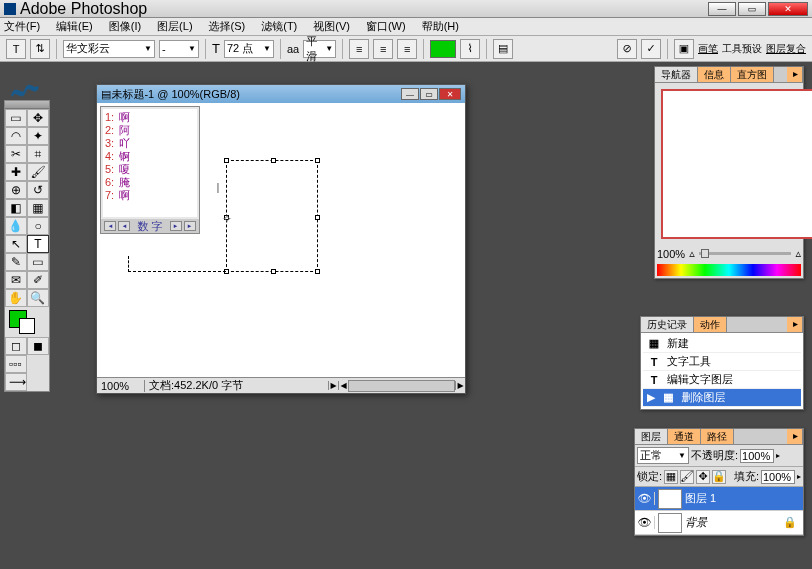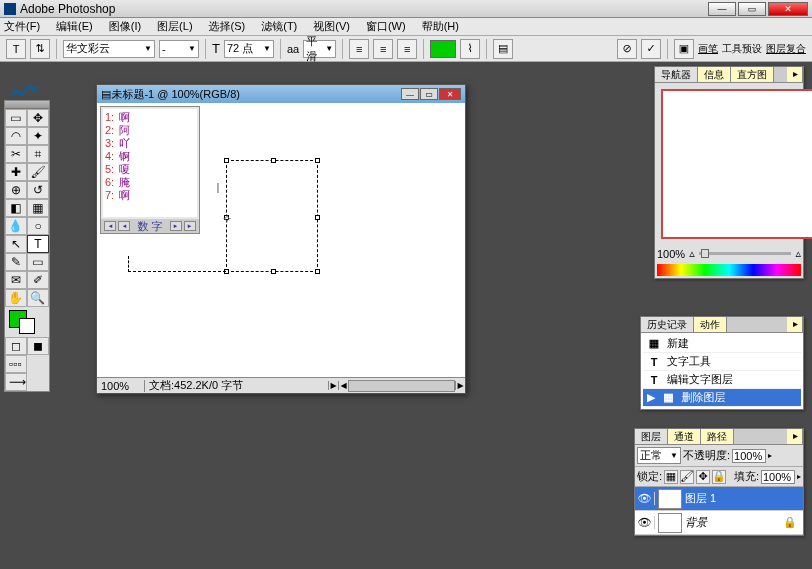--- a/index.html
+++ b/index.html
@@ -1,19 +1,19 @@
 <!DOCTYPE html>
 <html><head>
 <meta charset="utf-8">
 <style>
 *{box-sizing:border-box;margin:0;padding:0;font-family:"Microsoft YaHei",SimSun,Arial,sans-serif;font-size:11px}
 body{background:#4a4a4a;width:812px;height:569px;overflow:hidden;position:relative}
 .titlebar{background:linear-gradient(#e8e8e8,#d0d0d0);height:18px;display:flex;align-items:center;padding:0 4px;border-bottom:1px solid #888}
 .titlebar .logo{width:12px;height:12px;background:#003b7c;margin-right:4px}
-.titlebar .title{flex:1;font-size:12px}
+.titlebar .title{flex:1;font-size:16px}
 .winbtns{display:flex;gap:2px}
 .winbtn{width:28px;height:14px;border:1px solid #666;background:linear-gradient(#fff,#ccc);font-size:9px;display:flex;align-items:center;justify-content:center;cursor:pointer}
 .winbtn.close{background:linear-gradient(#f66,#c00);color:#fff;width:40px}
 .menubar{background:#e8e8e8;height:18px;display:flex;align-items:center;padding:0 4px;gap:16px;border-bottom:1px solid #aaa}
 .menuitem{font-size:11px;cursor:pointer}
 .optbar{background:#e8e8e8;height:26px;display:flex;align-items:center;padding:0 6px;gap:4px;border-bottom:1px solid #aaa}
 .optbar .sep{width:1px;height:20px;background:#aaa;margin:0 2px}
 .tbtn{width:20px;height:20px;border:1px solid #999;background:#f0f0f0;display:flex;align-items:center;justify-content:center;cursor:pointer;font-size:11px}
 .dropdown{height:18px;border:1px solid #999;background:#fff;display:flex;align-items:center;padding:0 2px;font-size:10px}
 .dropdown .arrow{margin-left:auto;font-size:8px}
@@ -40,21 +40,21 @@
 .ime-foot{height:14px;background:#ccc;display:flex;align-items:center;justify-content:center;font-size:9px;color:#339}
 .ime-foot .ab{width:12px;height:10px;border:1px solid #888;background:#ddd;margin:0 1px;font-size:7px;display:flex;align-items:center;justify-content:center}
 .marquee{position:absolute;border:1px dashed #000}
 .handle{position:absolute;width:5px;height:5px;background:#fff;border:1px solid #000}
 .statusbar{position:absolute;bottom:0;left:0;right:0;height:16px;background:#e0e0e0;border-top:1px solid #888;display:flex;align-items:center;font-size:10px}
 .statusbar .zoom{width:48px;border-right:1px solid #888;padding:0 4px}
 .statusbar .info{padding:0 4px;flex:1}
 .statusbar .sa{width:10px;font-size:8px;border-left:1px solid #888;text-align:center}
 .panel{position:absolute;background:#e0e0e0;border:1px solid #777;box-shadow:1px 1px 3px rgba(0,0,0,.4)}
 .panel-tabs{height:16px;background:#ccc;display:flex;border-bottom:1px solid #888}
-.ptab{padding:1px 6px;font-size:10px;background:#fef9c3;border-right:1px solid #888;cursor:pointer}
+.ptab{padding:1px 6px;font-size:10px;background:#fdba74;border-right:1px solid #888;cursor:pointer}
 .ptab.act{background:#e0e0e0}
 .ptab.pmenu{margin-left:auto;width:16px;text-align:center}
 .nav-body{padding:6px;background:#e0e0e0}
 .nav-thumb{width:156px;height:150px;background:#fff;border:2px solid #c44}
 .nav-foot{display:flex;align-items:center;padding:2px;gap:4px;font-size:10px}
 .nav-slider{flex:1;height:3px;background:#aaa;position:relative}
 .nav-slider .th{position:absolute;left:2px;top:-3px;width:8px;height:9px;background:#ddd;border:1px solid #666}
 .spectrum{height:12px;background:linear-gradient(90deg,#f00,#ff0,#0f0,#0ff,#00f,#f0f,#f00);margin:2px}
 .hist-body{background:#fff;padding:2px}
 .hist-row{display:flex;align-items:center;height:18px;padding:0 4px;font-size:10px;gap:6px;border-bottom:1px solid #eee;cursor:pointer}
@@ -301,21 +301,21 @@
 </div>
 
 <div class="panel" style="right:8px;top:428px;width:170px">
   <div class="panel-tabs">
     <div class="ptab act">图层</div>
     <div class="ptab">通道</div>
     <div class="ptab">路径</div>
     <div class="ptab pmenu">▸</div>
   </div>
   <div class="lay-opts">
-    <div class="dd" style="width:44px">
+    <div class="dd" style="width:52px">
         <span>正常</span>
         <span style="margin-left:auto;font-size:8px">▼</span>
       </div>
     <span>不透明度:</span>
     <div class="numbox">100%</div>
     <span style="font-size:8px">▸</span>
   </div>
   <div class="lay-opts">
     <span>锁定:</span>
     <span class="tbtn" style="width:14px;height:14px">▦</span>

